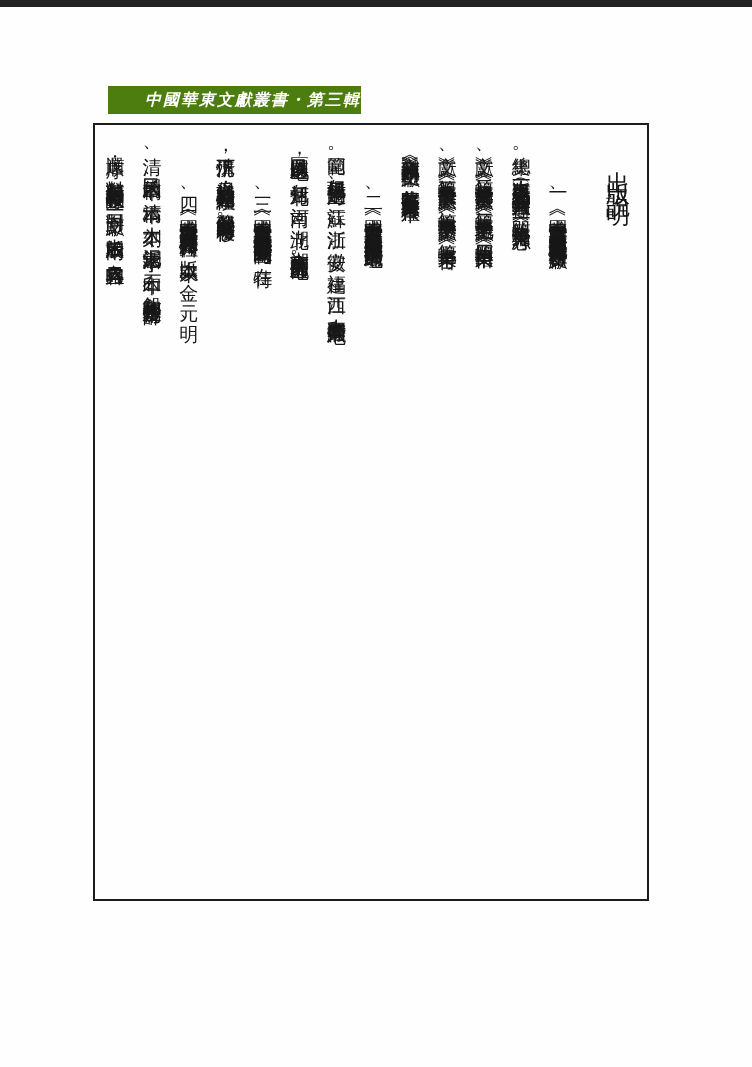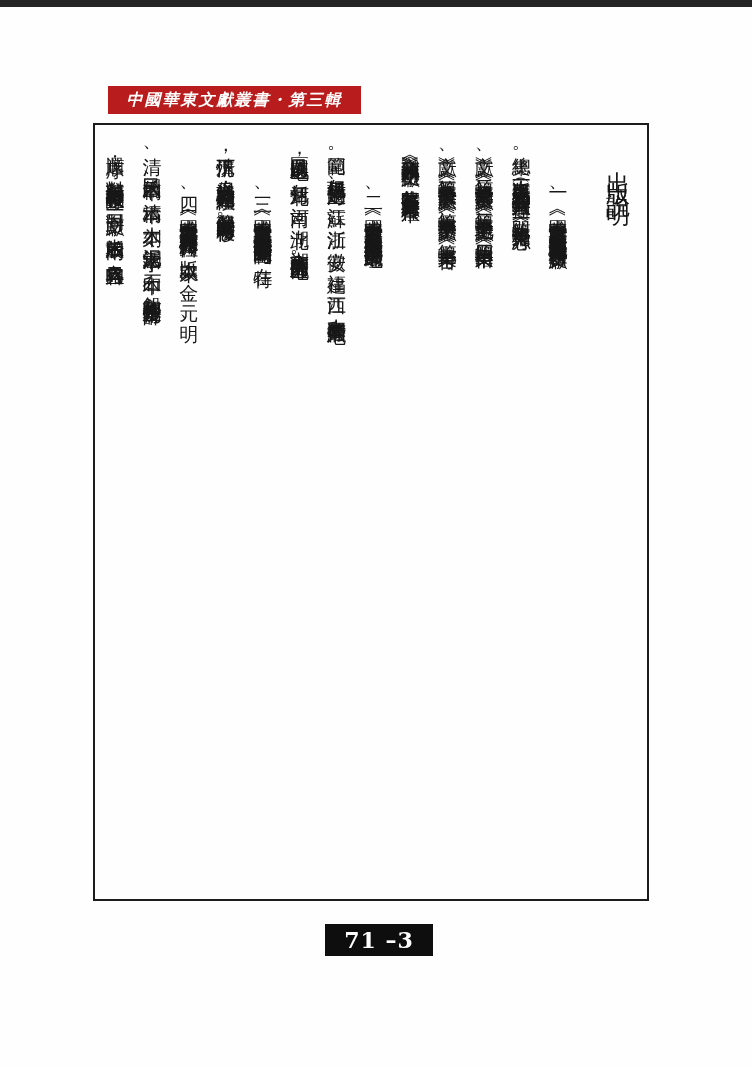--- a/index.html
+++ b/index.html
@@ -21,24 +21,24 @@
     position: absolute;
     left: 0; top: 0;
     width: 752px; height: 7px;
     background: #242424;
   }
   
   .series-bar {
     position: absolute;
     left: 108px; top: 86px;
     width: 253px; height: 28px;
-    background: #b91c1c;
+    background: #4d7c0f;
     display: flex;
     align-items: center;
-    justify-content: center;
+    justify-content: flex-end;
   }
   .series-bar .series-title {
     color: #ffffff;
     font-size: 16px;
     font-weight: bold;
     font-style: italic;
     letter-spacing: 2px;
     white-space: nowrap;
   }
   
@@ -124,17 +124,14 @@
         <div class="tcol">範圍。包括現行界定的上海、江蘇、浙江、安徽、福建、江西、山東和臺灣等八個地</div>
         <div class="tcol">區以及周邊地區，包括河北、河南、湖北、湖南和廣東等的部分地區。</div>
         <div class="tcol indent">三、《中國華東文獻叢書》以先秦至二十世紀中葉爲選録文獻的時間範圍。在特</div>
         <div class="tcol">殊情況下，爲保證資料的完整和延續性，部分選録文獻時間略有後移。</div>
         <div class="tcol indent">四、《中國華東文獻叢書》選録文獻均具有原始資料性。版本以宋、金、元、明、</div>
         <div class="tcol">清、民國的稿本、清稿本、木刻本、泥銅活字本、石印本、鉛印本和傳抄本爲正常篩</div>
         <div class="tcol">選順序；對部分精善版本另行調整收録；對同一文獻，由於版本不同，內容略異且</div>
       </div>
   </div>
 
-  <div class="page-number-badge">
-    <span class="page-number">71 –3</span>
-  </div>
 
 </div>
 
 </body></html>

